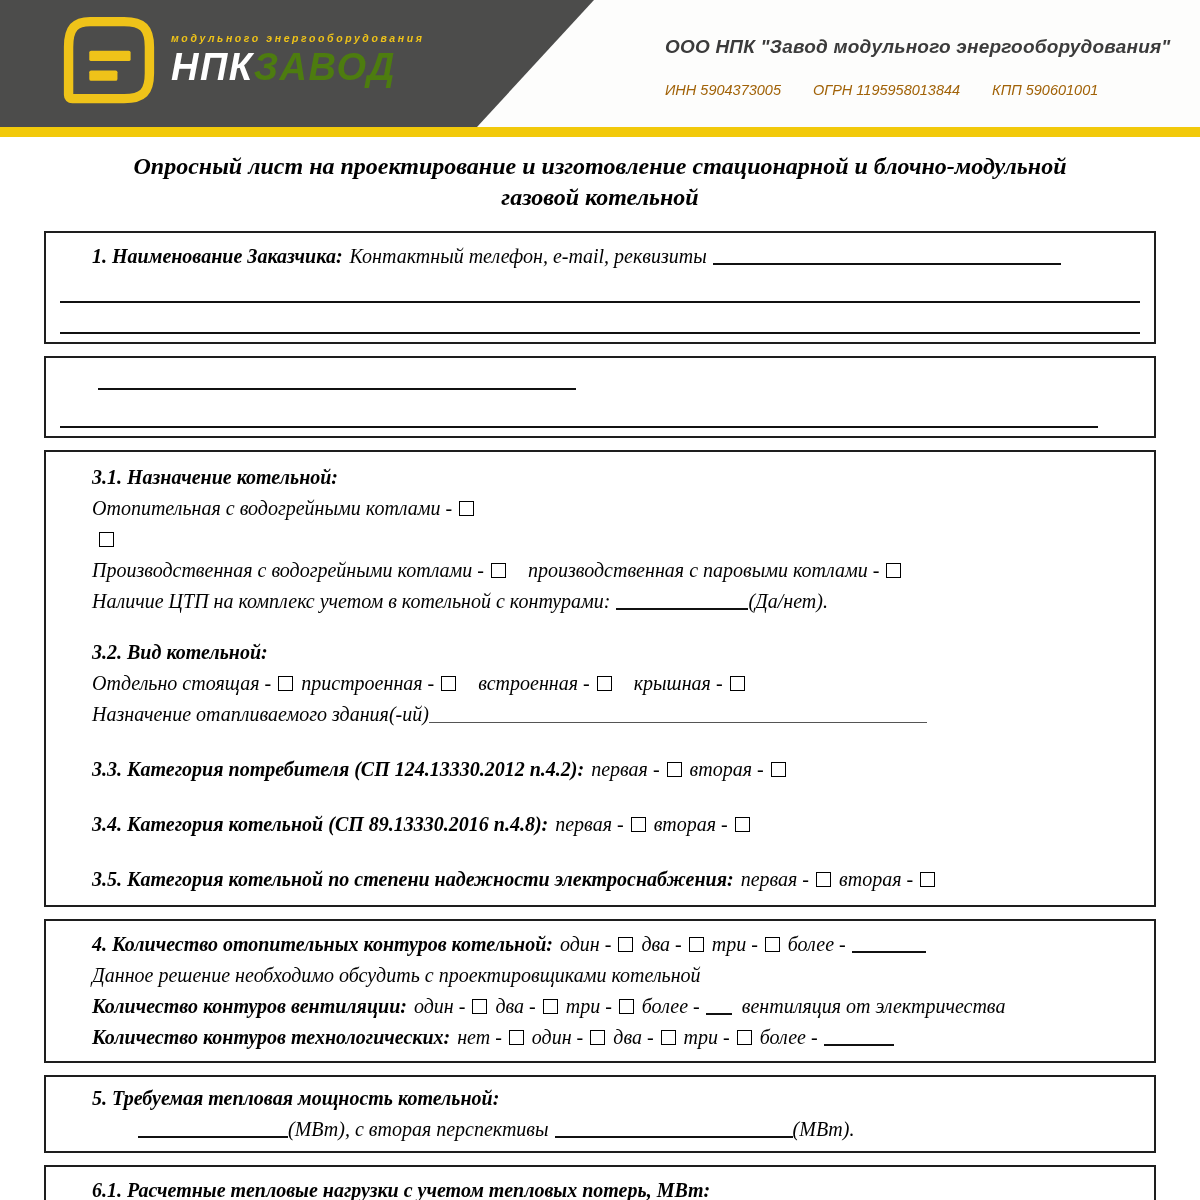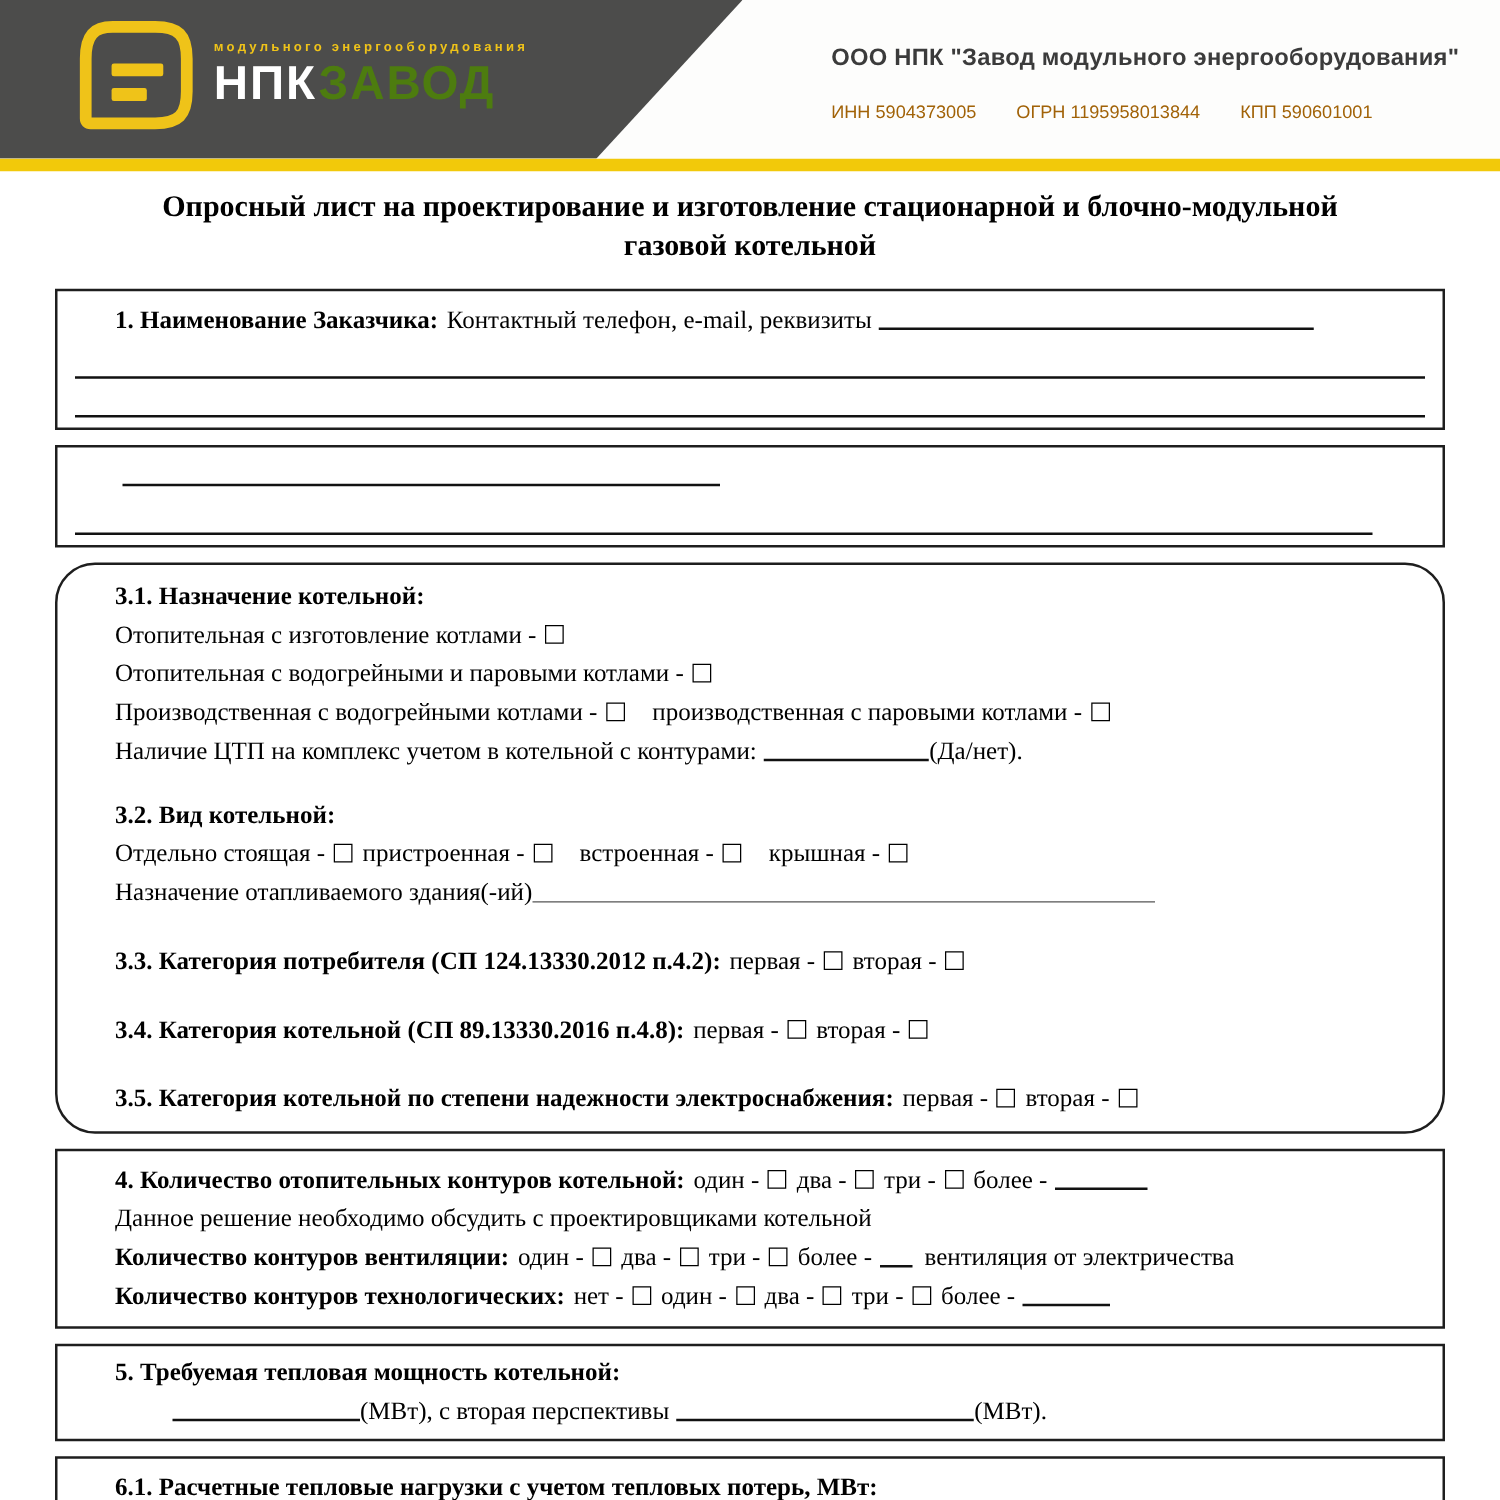--- a/index.html
+++ b/index.html
@@ -1,21 +1,21 @@
 <!DOCTYPE html>
 <html><head>
 <meta charset="utf-8">
 <style>
   * { box-sizing: border-box; }
   html, body { margin:0; padding:0; }
   body {
     width:1200px; height:1200px; overflow:hidden; background:#fff;
     font-family:"Liberation Serif", serif; color:#000;
   }
-  .page { position:relative; width:1200px; height:1128px; }
+  .page { position:relative; width:1200px; height:1128px;font-style:italic; }
 
   
   .hdr { position:relative; height:137px; background:#fdfdfc; }
   .hdr-banner {
     position:absolute; left:0; top:0; width:600px; height:127px;
     background:#4c4c4b;
     clip-path:polygon(0 0, 99% 0, 79.5% 100%, 0 100%);
   }
   .logo-wrap { position:absolute; left:62px; top:15px; display:flex; align-items:flex-start; }
   .logo-text { margin-left:15px; padding-top:17px; font-family:"Liberation Sans", sans-serif; }
@@ -28,21 +28,21 @@
   .company-ids { margin-top:24px; font-size:14.5px; color:#a16207; display:flex; gap:32px; white-space:nowrap; }
 
   
   .title {
     font-size:24px; font-weight:700; text-align:center;
     max-width:960px; margin:14px auto 18px; line-height:31px;
   }
 
   
   .box { border:2px solid #1e1e1e; margin:0 44px 12px; padding:8px 14px; font-size:20px; }
-  .box3 { padding:10px 14px;border-radius:32px; }
+  .box3 { padding:10px 14px; }
   .line { line-height:31px;margin-left:32px; }
   .b { font-weight:700; }
   .mr { margin-right:7px; }
   .ml { margin-left:14px; }
   .cb {
     display:inline-block; width:15px; height:15px; border:1.5px solid #000;
     margin:0 8px 0 7px; vertical-align:-1px; background:#fff;
   }
   .blank { display:inline-block; border-bottom:2px solid #111; height:18px; vertical-align:-2px; margin-left:6px; }
   .blank.thin { border-bottom:1px solid #555; margin-left:0; }
@@ -93,24 +93,24 @@
   <div class="box">
     <div class="line">
       <span class="blank" style="width:478px"></span>
     </div>
     <div class="blank-row" style="margin-right:42px"></div>
   </div>
 
   <div class="box box3">
     <div class="line b">3.1. Назначение котельной:</div>
     <div class="line">
-      <span>Отопительная с изготовление котлами -</span><span class="cb"></span>
+      <span>Отопительная с водогрейными котлами -</span><span class="cb"></span>
     </div>
     <div class="line">
-      <span>Отопительная с водогрейными и паровыми котлами -</span><span class="cb"></span>
+      <span class="cb"></span>
     </div>
     <div class="line">
       <span>Производственная с водогрейными котлами -</span><span class="cb"></span><span class="ml">производственная с паровыми котлами -</span><span class="cb"></span>
     </div>
     <div class="line">
       <span>Наличие ЦТП на комплекс учетом в котельной с контурами:</span><span class="blank" style="width:132px"></span><span>(Да/нет).</span>
     </div>
 
     <div class="line b gap20">3.2. Вид котельной:</div>
     <div class="line">

